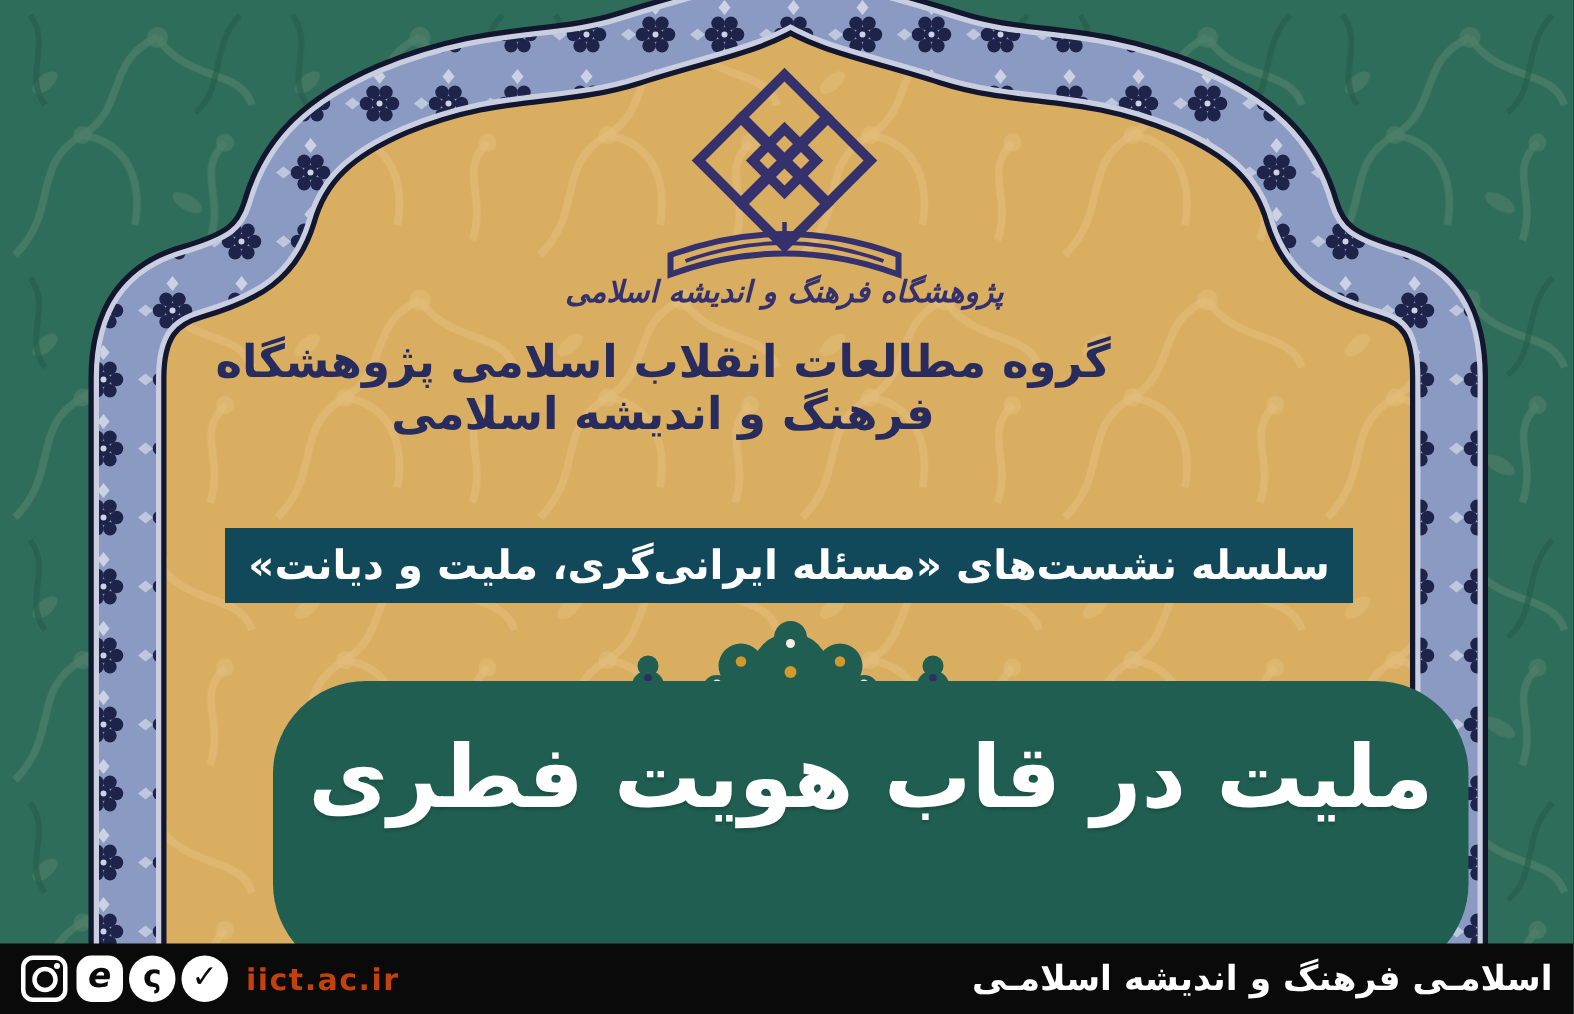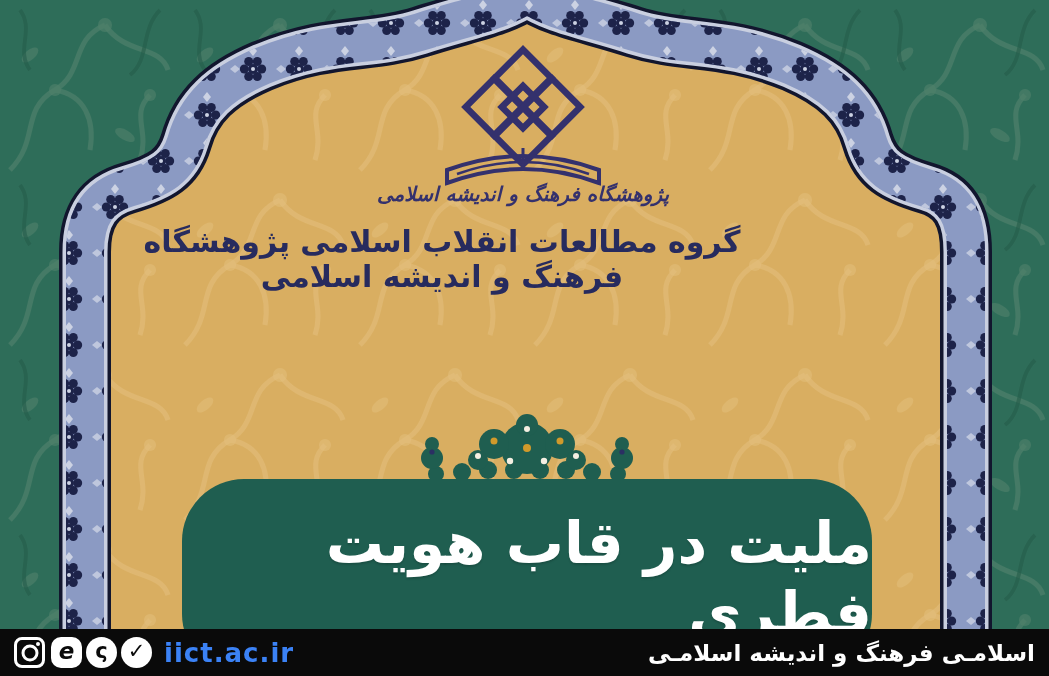--- a/index.html
+++ b/index.html
@@ -19,21 +19,21 @@
   .organizer-line.l1{top:224px; font-size:30px;}
   .organizer-line.l2{top:282px; font-size:28px;}
 
   .series-banner{
     left:150px; top:352px; width:752px; height:50px;
     background:#11485a; display:flex; align-items:center; justify-content:center;
   }
   .series-banner .txt{color:#fff; font-weight:bold; font-size:27px;}
 
   .title-banner{
-    left:182px; top:479px; width:690px; height:197px;
+    left:182px; top:454px; width:797px; height:197px;
     background:#1f5e50; border-radius:62px;
     display:flex; align-items:flex-start; justify-content:center;
   }
   .title-banner .txt{
     margin-top:30px; color:#fff; font-weight:bold; font-size:58px; line-height:1.2;
     text-shadow:0 2px 2px rgba(0,0,0,.15);
   }
 
   .footer-bar{
     left:0; top:629px; width:1049px; height:47px; background:#0a0a0a;
@@ -54,21 +54,21 @@
     position:relative; margin-right:2px;
   }
   .insta .lens{
     position:absolute; left:50%; top:50%; width:11px; height:11px;
     border:3px solid #fff; border-radius:50%; transform:translate(-50%,-50%);
   }
   .insta .dot{
     position:absolute; right:2px; top:2px; width:4px; height:4px;
     background:#fff; border-radius:50%;
   }
-  .site-url{color:#3b82f6; font-weight:bold; font-size:26px; margin-left:8px; letter-spacing:1px;}
+  .site-url{color:#c2410c; font-weight:bold; font-size:20px; margin-left:8px; letter-spacing:1px;}
   .footer-org{color:#fff; font-weight:bold; font-size:23px;}
 </style>
 </head>
 <body>
 
 <div class="poster">
 
   <svg class="scene" width="1049" height="676" viewBox="0 0 1049 676" aria-hidden="true">
     <defs>
       <pattern id="damask" width="175" height="175" patternUnits="userSpaceOnUse">
@@ -200,20 +200,23 @@
       </g>
       <g fill="#2b2f63">
         <circle cx="432" cy="452" r="2.6"></circle>
           <circle cx="622" cy="452" r="2.6"></circle>
       </g>
     </g>
   </svg>
 
   <div class="abs fa organizer-line l1">گروه مطالعات انقلاب اسلامی پژوهشگاه فرهنگ و اندیشه اسلامی</div>
 
+  <div class="abs series-banner">
+    <span class="txt fa">سلسله نشست‌های «مسئله ایرانی‌گری، ملیت و دیانت»</span>
+  </div>
 
   <div class="abs title-banner">
     <span class="txt fa">ملیت در قاب هویت فطری</span>
   </div>
 
   <div class="abs footer-bar">
     <div class="footer-left">
       <div class="insta">
         <div class="lens"></div>
         <div class="dot"></div>

